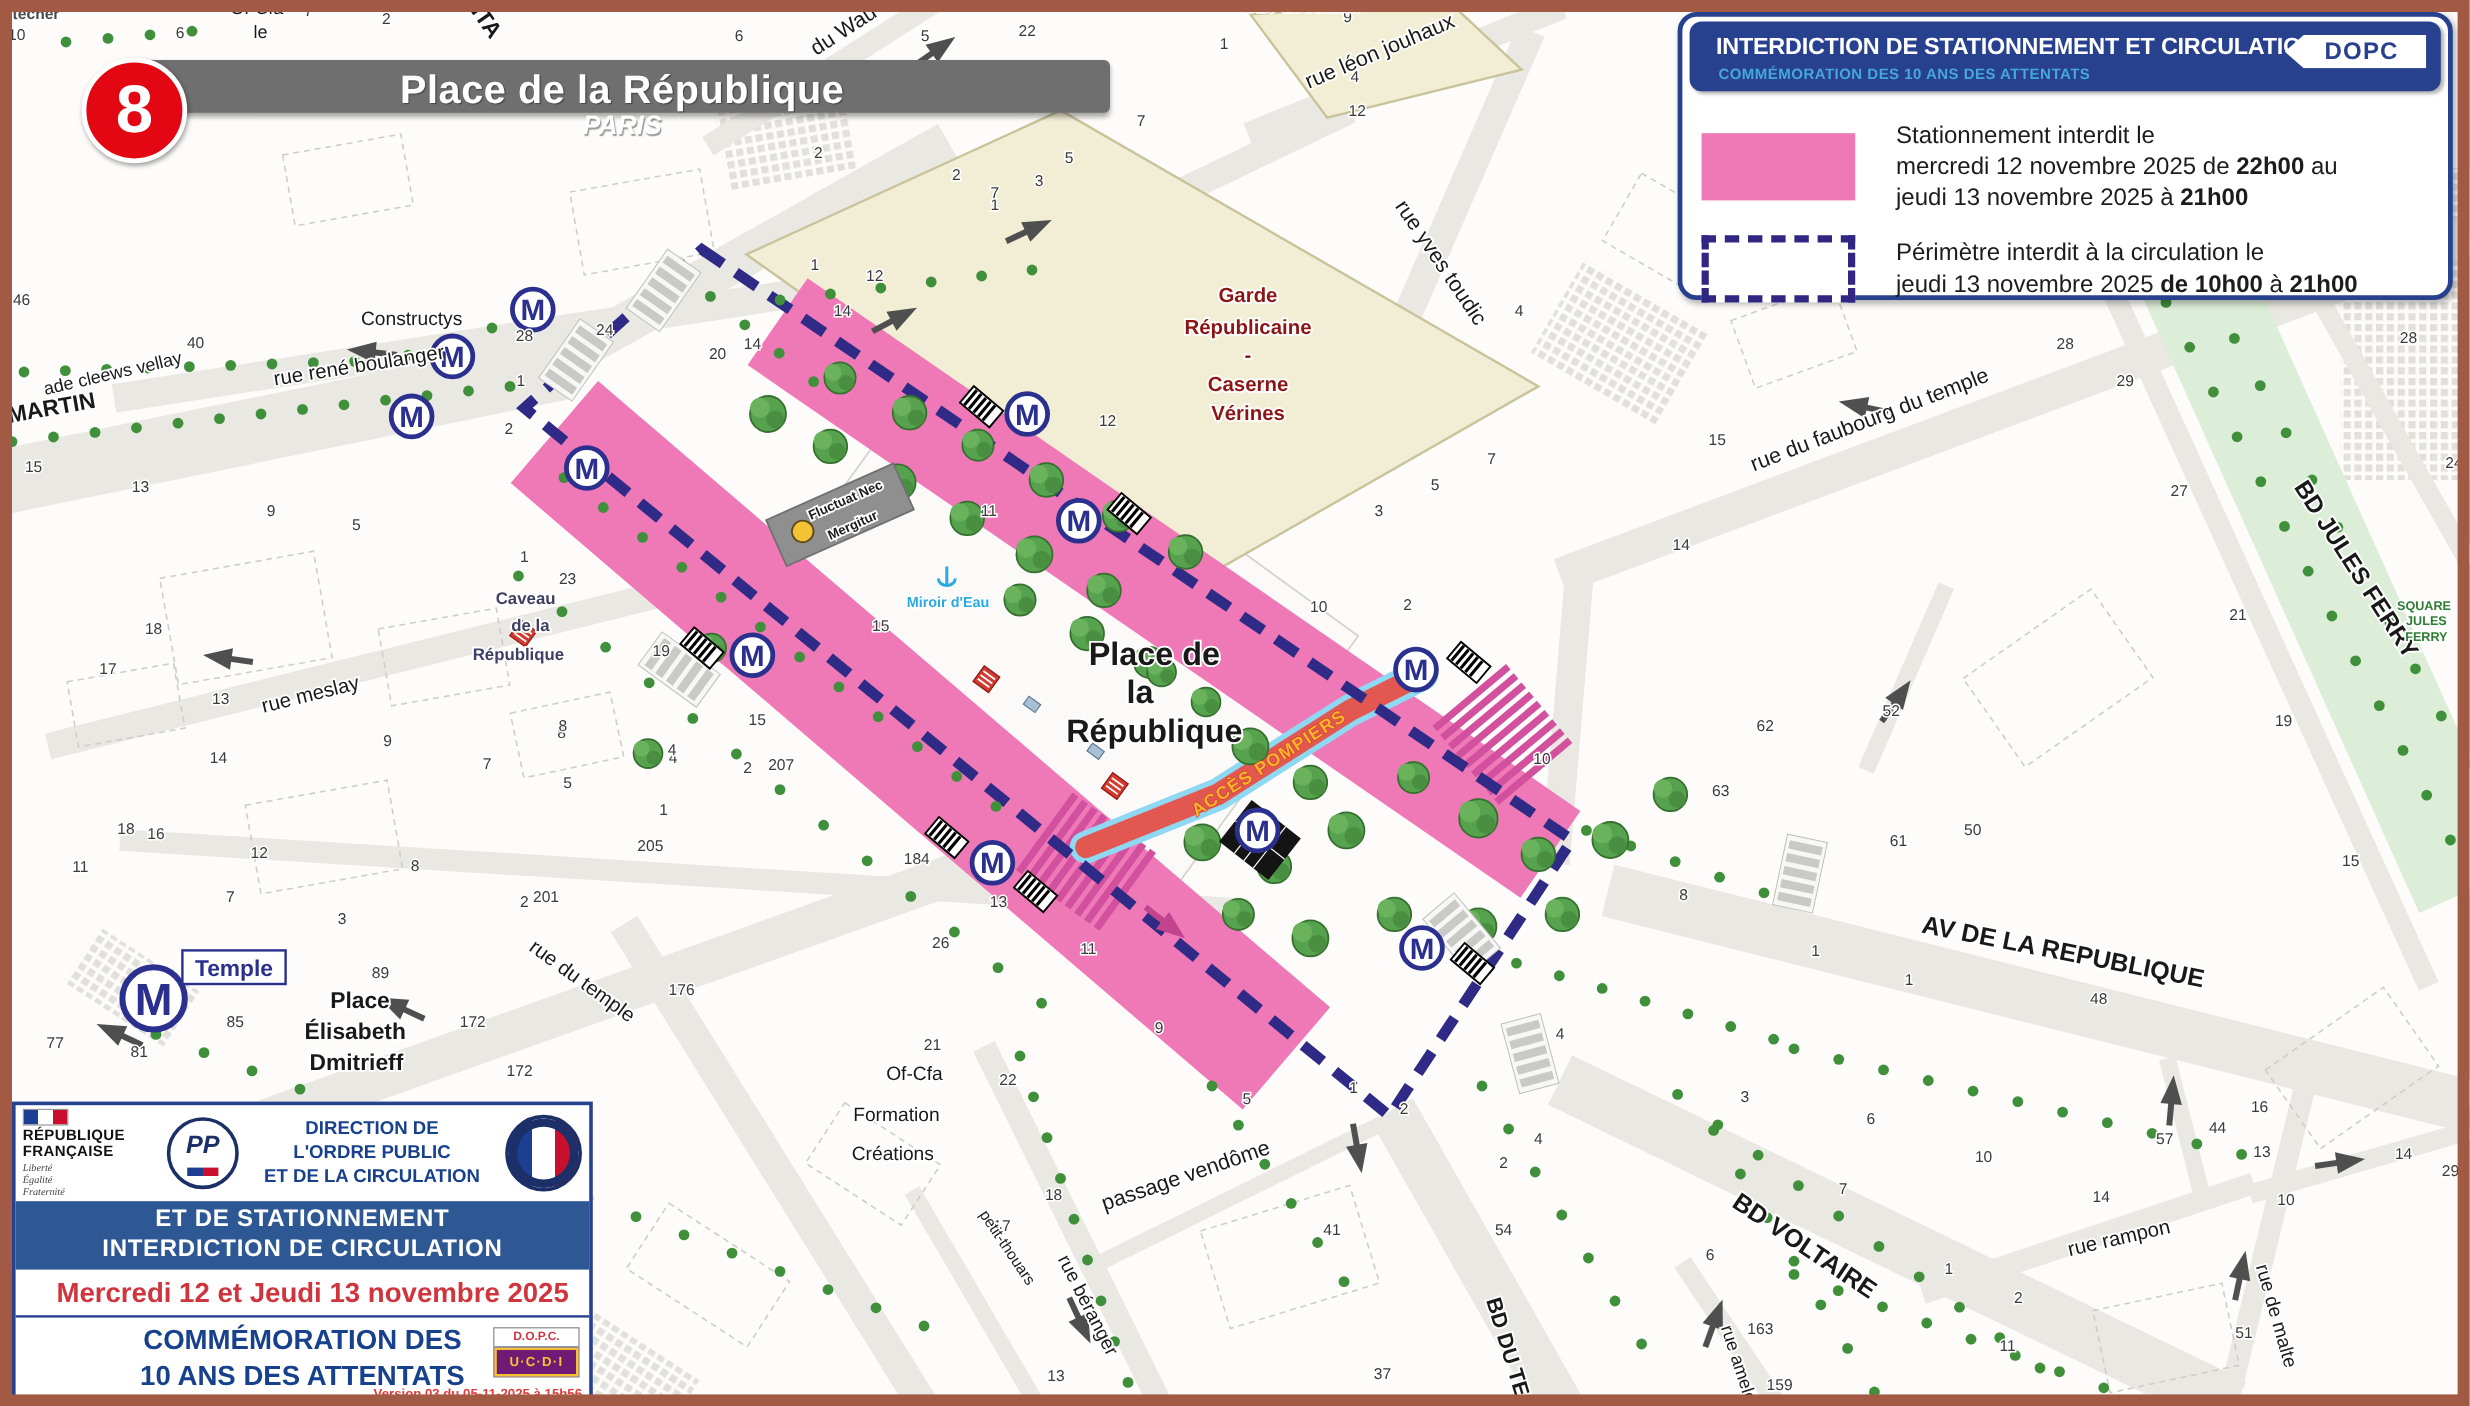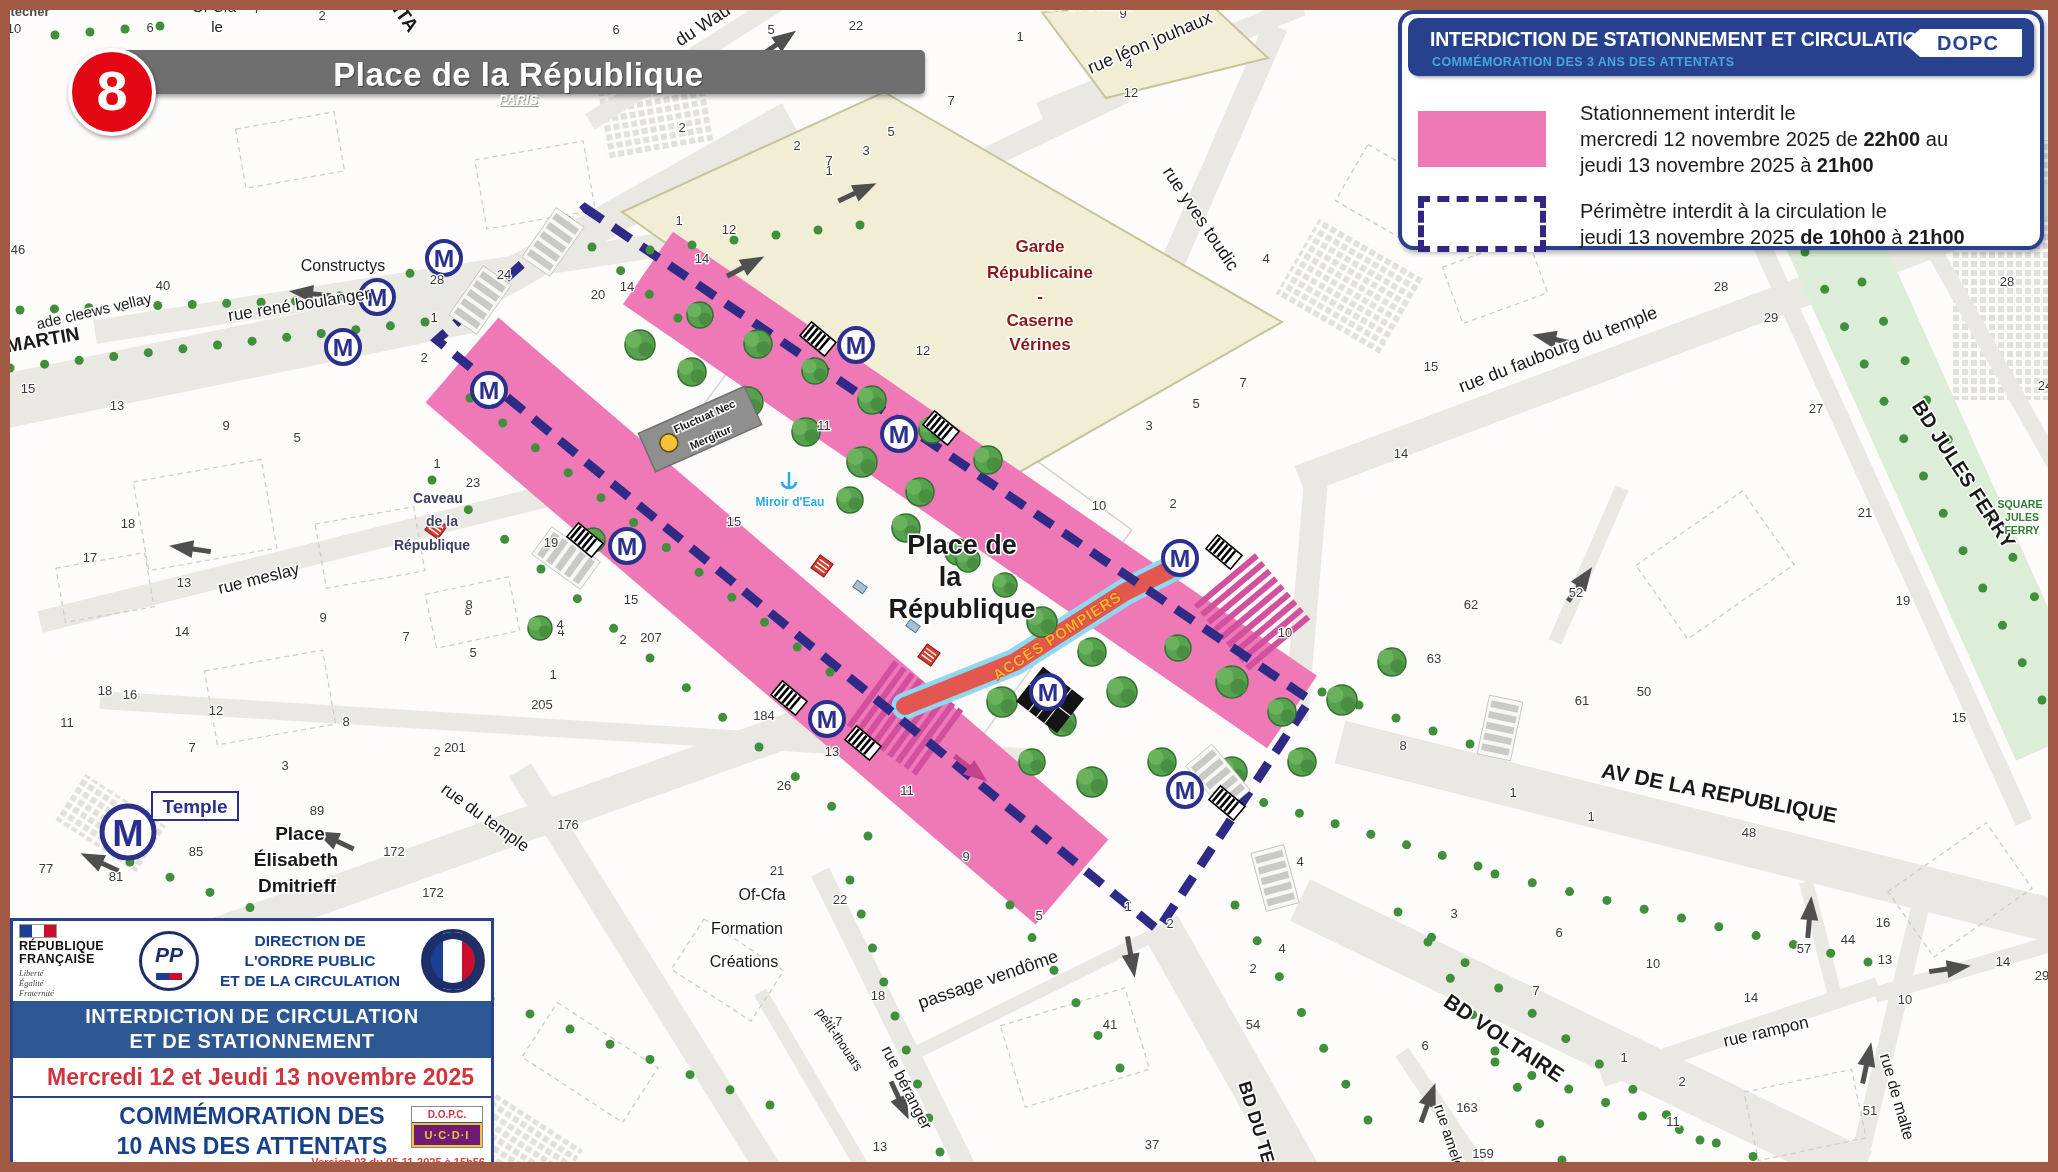--- a/index.html
+++ b/index.html
@@ -5,21 +5,21 @@
   html,body{margin:0;padding:0;background:#a25a45;font-family:"Liberation Sans",sans-serif;}
   #stage{position:relative;width:2058px;height:1172px;background:#fdfcfa;overflow:hidden;}
   #frame{position:absolute;inset:0;border:10px solid #a25a45;pointer-events:none;z-index:50;}
   #map-root{position:absolute;inset:0;}
   svg text{font-family:"Liberation Sans",sans-serif;}
 
   
   .banner{position:absolute;left:112px;top:50px;width:813px;height:44px;background:#6f6f6f;
           border-radius:5px;box-shadow:0 3px 4px rgba(0,0,0,.35);z-index:20;text-align:center;color:#fff;}
   .banner .t1{font-size:33px;font-weight:bold;margin-top:6px;letter-spacing:.5px;text-shadow:1px 1px 1px rgba(0,0,0,.4);}
-  .banner .t2{font-size:13px;font-weight:bold;font-style:italic;margin-top:-2px;text-shadow:1px 1px 1px rgba(0,0,0,.4);text-decoration:underline;}
+  .banner .t2{font-size:22px;font-weight:bold;font-style:italic;margin-top:-2px;text-shadow:1px 1px 1px rgba(0,0,0,.4);}
   .badge8{position:absolute;left:68px;top:48px;width:80px;height:80px;border-radius:50%;background:#e30613;
           border:4px solid #fff;box-shadow:1px 2px 4px rgba(0,0,0,.4);z-index:21;color:#fff;font-size:56px;
           font-weight:bold;text-align:center;line-height:78px;}
 
   
   .legend{position:absolute;left:1398px;top:10px;width:638px;height:232px;background:#fff;
           border:4px solid #27418f;border-radius:16px;box-shadow:2px 3px 5px rgba(0,0,0,.3);z-index:20;}
   .leg-head{position:absolute;left:6px;right:6px;top:4px;height:58px;background:#27418f;border-radius:10px;
             box-shadow:2px 2px 3px rgba(0,0,0,.3);}
   .leg-title{position:absolute;left:22px;top:10px;color:#fff;font-size:19.5px;font-weight:bold;letter-spacing:-.2px;white-space:nowrap;}
@@ -947,21 +947,21 @@
 
   <div class="banner">
     <div class="t1">Place de la République</div>
     <div class="t2">PARIS</div>
   </div>
   <div class="badge8">8</div>
 
   <div class="legend">
     <div class="leg-head">
       <div class="leg-title">INTERDICTION DE STATIONNEMENT ET CIRCULATION</div>
-      <div class="leg-sub">COMMÉMORATION DES 3 ANS DES ATTENTATS</div>
+      <div class="leg-sub">COMMÉMORATION DES 10 ANS DES ATTENTATS</div>
       <div class="dopc-tag">
           <span>DOPC</span>
         </div>
     </div>
     <div class="leg-body" id="leg-body">
         <div class="leg-row">
           <div class="sw">
             <div class="sw-pink"></div>
           </div>
           <div class="leg-txt">
@@ -1001,22 +1001,22 @@
           <i></i>
         </div>
       <div class="org" id="org-lines">
           <div>DIRECTION DE</div>
           <div>L'ORDRE PUBLIC</div>
           <div>ET DE LA CIRCULATION</div>
         </div>
       <div class="badge2"></div>
     </div>
     <div class="info-ban" id="ban-lines">
+        <div>ET DE STATIONNEMENT</div>
         <div>INTERDICTION DE CIRCULATION</div>
-        <div>ET DE STATIONNEMENT</div>
       </div>
     <div class="info-date">Mercredi 12 et Jeudi 13 novembre 2025</div>
     <div class="info-bottom">
       <div id="comm-lines">
           <div>COMMÉMORATION DES</div>
           <div>10 ANS DES ATTENTATS</div>
         </div>
       <div class="mini-logo">
         <div class="ml-top">D.O.P.C.</div>
         <div class="ml-bot">U·C·D·I</div>

